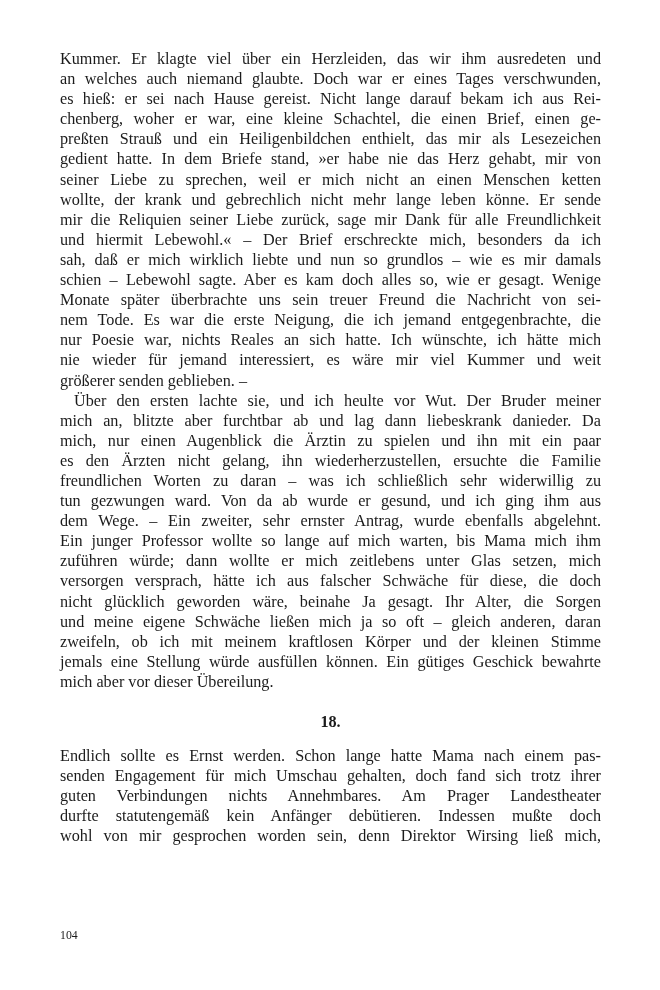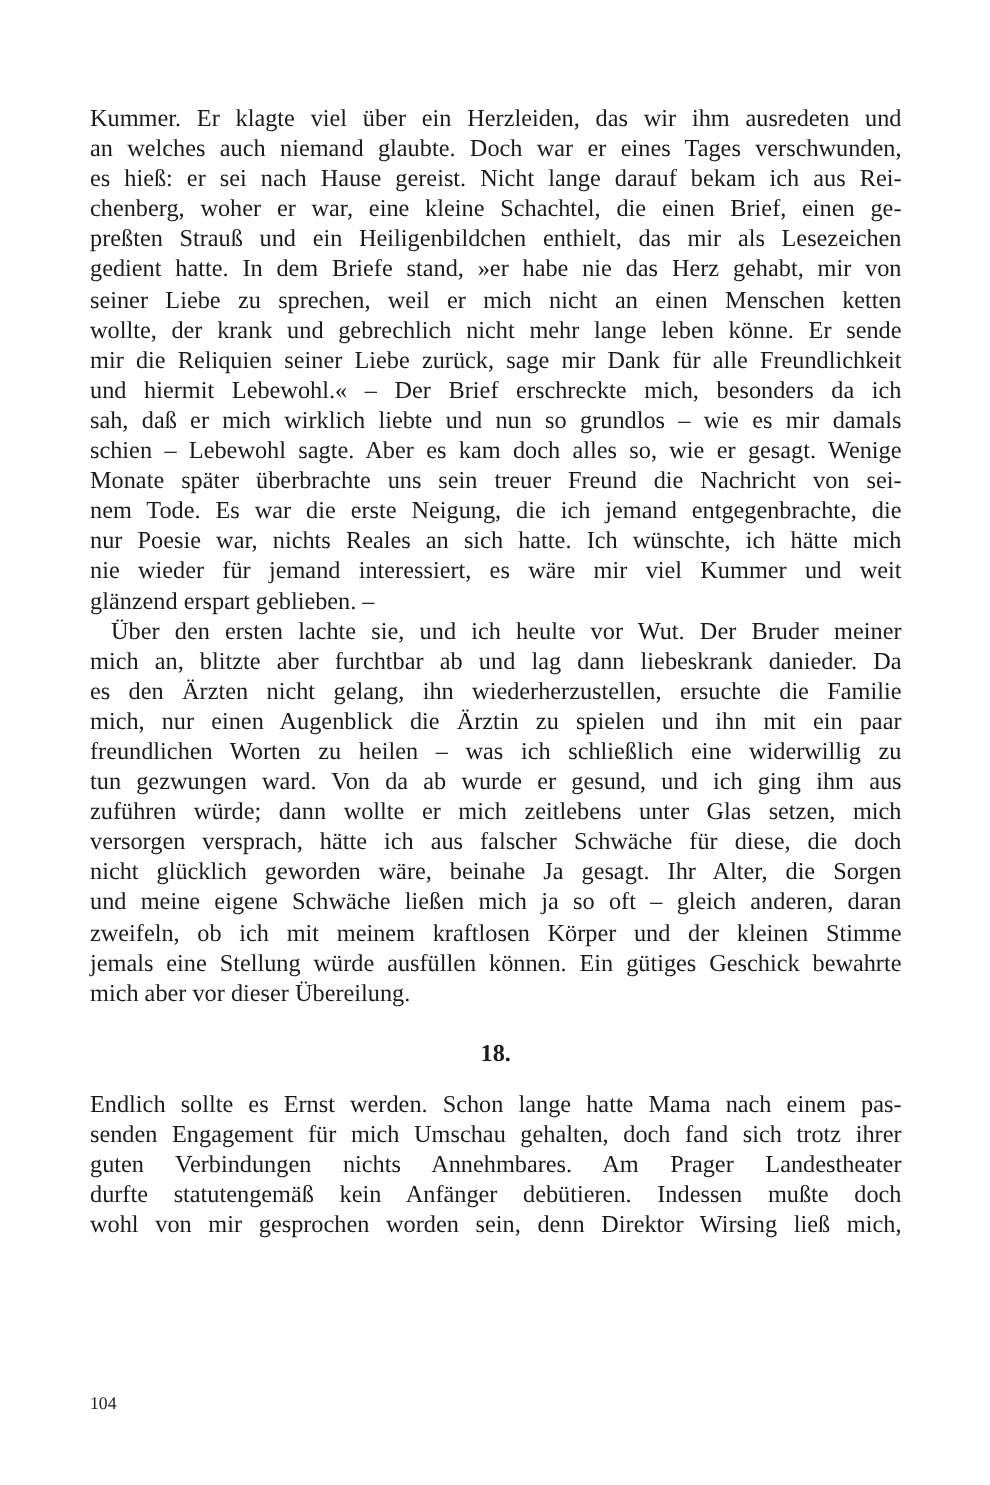--- a/index.html
+++ b/index.html
@@ -20,21 +20,20 @@
     inset: 0;
     background: #ffffff;
   }
   .text-block {
     position: absolute;
     left: 60px;
     top: 49px;
     width: 541px;
     font-size: 16.2px;
     line-height: 20.1px;
-    margin-top: 20px;
   }
   .para {
     margin: 0;
     padding: 0;
   }
   .line {
     text-align: justify;
     text-align-last: justify;
   }
   .line.last {
@@ -75,29 +74,31 @@
         <div class="line">seiner Liebe zu sprechen, weil er mich nicht an einen Menschen ketten</div>
         <div class="line">wollte, der krank und gebrechlich nicht mehr lange leben könne. Er sende</div>
         <div class="line">mir die Reliquien seiner Liebe zurück, sage mir Dank für alle Freundlichkeit</div>
         <div class="line">und hiermit Lebewohl.« – Der Brief erschreckte mich, besonders da ich</div>
         <div class="line">sah, daß er mich wirklich liebte und nun so grundlos – wie es mir damals</div>
         <div class="line">schien – Lebewohl sagte. Aber es kam doch alles so, wie er gesagt. Wenige</div>
         <div class="line">Monate später überbrachte uns sein treuer Freund die Nachricht von sei-</div>
         <div class="line">nem Tode. Es war die erste Neigung, die ich jemand entgegenbrachte, die</div>
         <div class="line">nur Poesie war, nichts Reales an sich hatte. Ich wünschte, ich hätte mich</div>
         <div class="line">nie wieder für jemand interessiert, es wäre mir viel Kummer und weit</div>
-        <div class="line last">glänzend erspart geblieben. –</div>
+        <div class="line last">größerer senden geblieben. –</div>
       </div>
       <div class="para indent">
         <div class="line">Über den ersten lachte sie, und ich heulte vor Wut. Der Bruder meiner</div>
         <div class="line">mich an, blitzte aber furchtbar ab und lag dann liebeskrank danieder. Da</div>
+        <div class="line">mich, nur einen Augenblick die Ärztin zu spielen und ihn mit ein paar</div>
         <div class="line">es den Ärzten nicht gelang, ihn wiederherzustellen, ersuchte die Familie</div>
-        <div class="line">mich, nur einen Augenblick die Ärztin zu spielen und ihn mit ein paar</div>
-        <div class="line">freundlichen Worten zu heilen – was ich schließlich eine widerwillig zu</div>
+        <div class="line">freundlichen Worten zu daran – was ich schließlich sehr widerwillig zu</div>
         <div class="line">tun gezwungen ward. Von da ab wurde er gesund, und ich ging ihm aus</div>
+        <div class="line">dem Wege. – Ein zweiter, sehr ernster Antrag, wurde ebenfalls abgelehnt.</div>
+        <div class="line">Ein junger Professor wollte so lange auf mich warten, bis Mama mich ihm</div>
         <div class="line">zuführen würde; dann wollte er mich zeitlebens unter Glas setzen, mich</div>
         <div class="line">versorgen versprach, hätte ich aus falscher Schwäche für diese, die doch</div>
         <div class="line">nicht glücklich geworden wäre, beinahe Ja gesagt. Ihr Alter, die Sorgen</div>
         <div class="line">und meine eigene Schwäche ließen mich ja so oft – gleich anderen, daran</div>
         <div class="line">zweifeln, ob ich mit meinem kraftlosen Körper und der kleinen Stimme</div>
         <div class="line">jemals eine Stellung würde ausfüllen können. Ein gütiges Geschick bewahrte</div>
         <div class="line last">mich aber vor dieser Übereilung.</div>
       </div>
       <div class="heading">18.</div>
       <div class="para">

